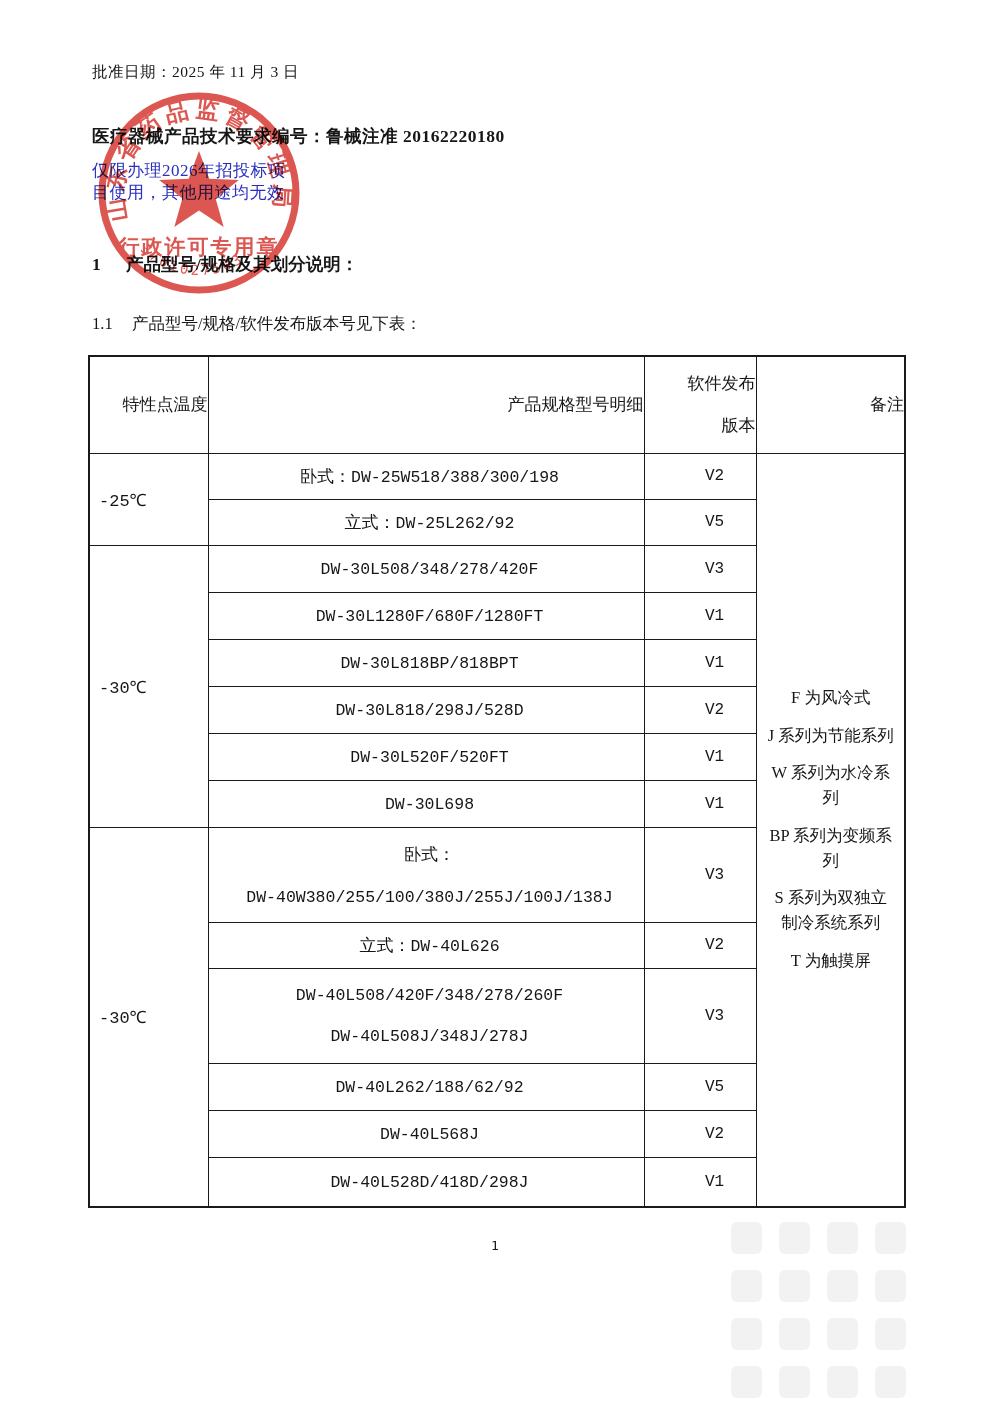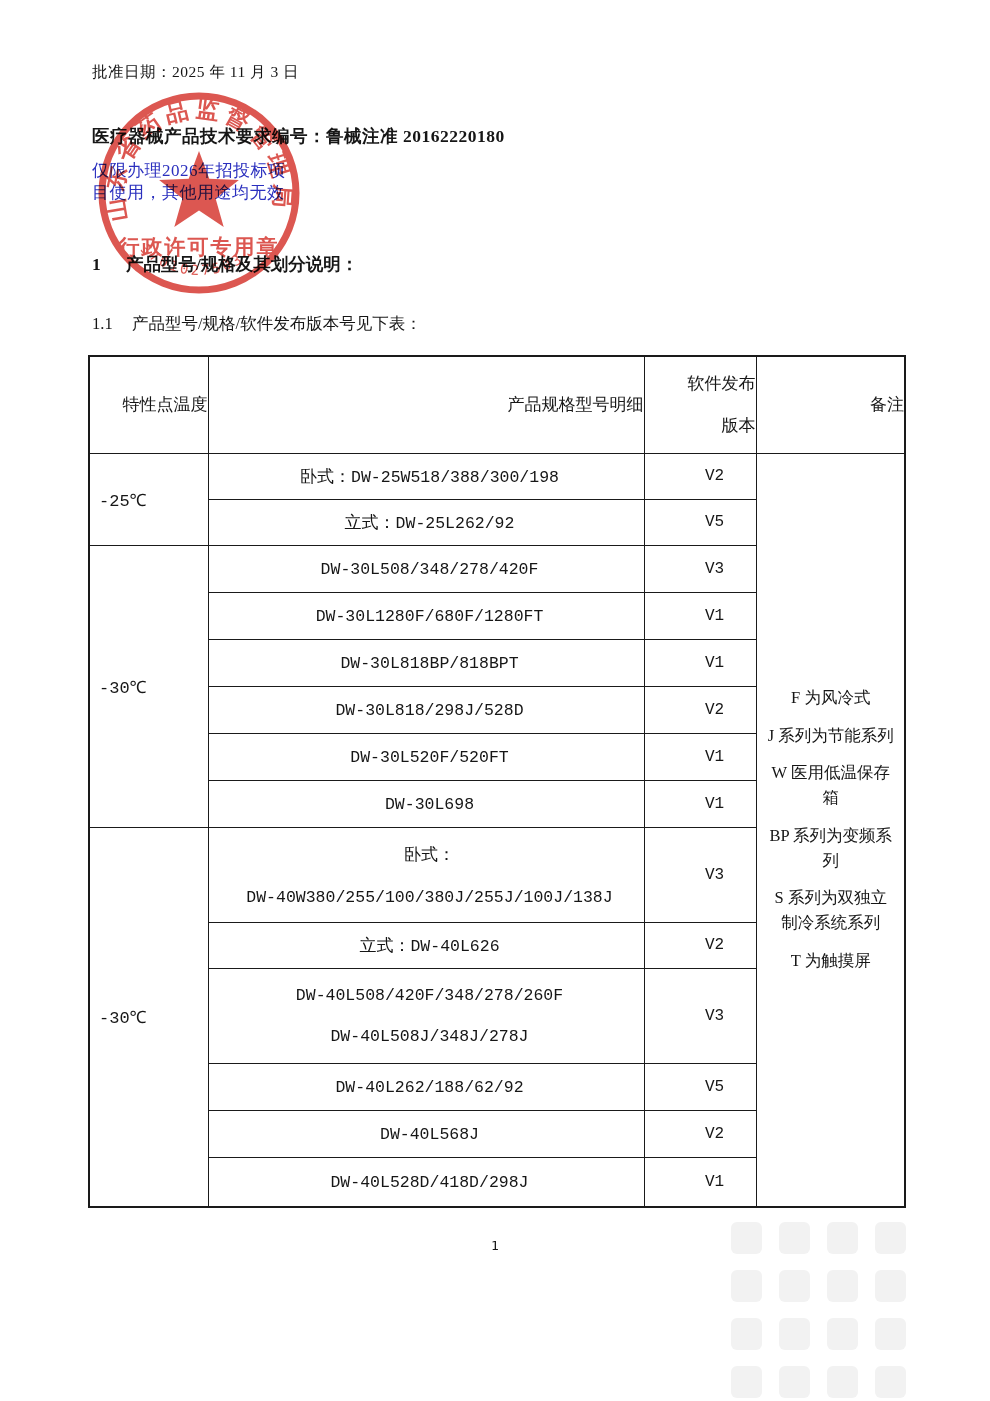--- a/index.html
+++ b/index.html
@@ -111,21 +111,21 @@
 版本</th>
       <th class="hdr">备注</th>
     </tr>
     <tr class="h46">
       <td class="t-temp" rowspan="2">-25℃</td>
       <td class="t-model"><span class="lbl">卧式：</span><span class="mono">DW-25W518/388/300/198</span></td>
       <td class="t-ver">V2</td>
       <td class="t-remark" rowspan="14">
         <div class="ritem">F 为风冷式</div>
         <div class="ritem">J 系列为节能系列</div>
-        <div class="ritem">W 医用低温保存箱</div>
+        <div class="ritem">W 系列为水冷系列</div>
         <div class="ritem">BP 系列为变频系列</div>
         <div class="ritem">S 系列为双独立制冷系统系列</div>
         <div class="ritem">T 为触摸屏</div>
       </td>
     </tr>
     <tr class="h46">
       <td class="t-model"><span class="lbl">立式：</span><span class="mono">DW-25L262/92</span></td>
       <td class="t-ver">V5</td>
     </tr>
     <tr class="h47">

